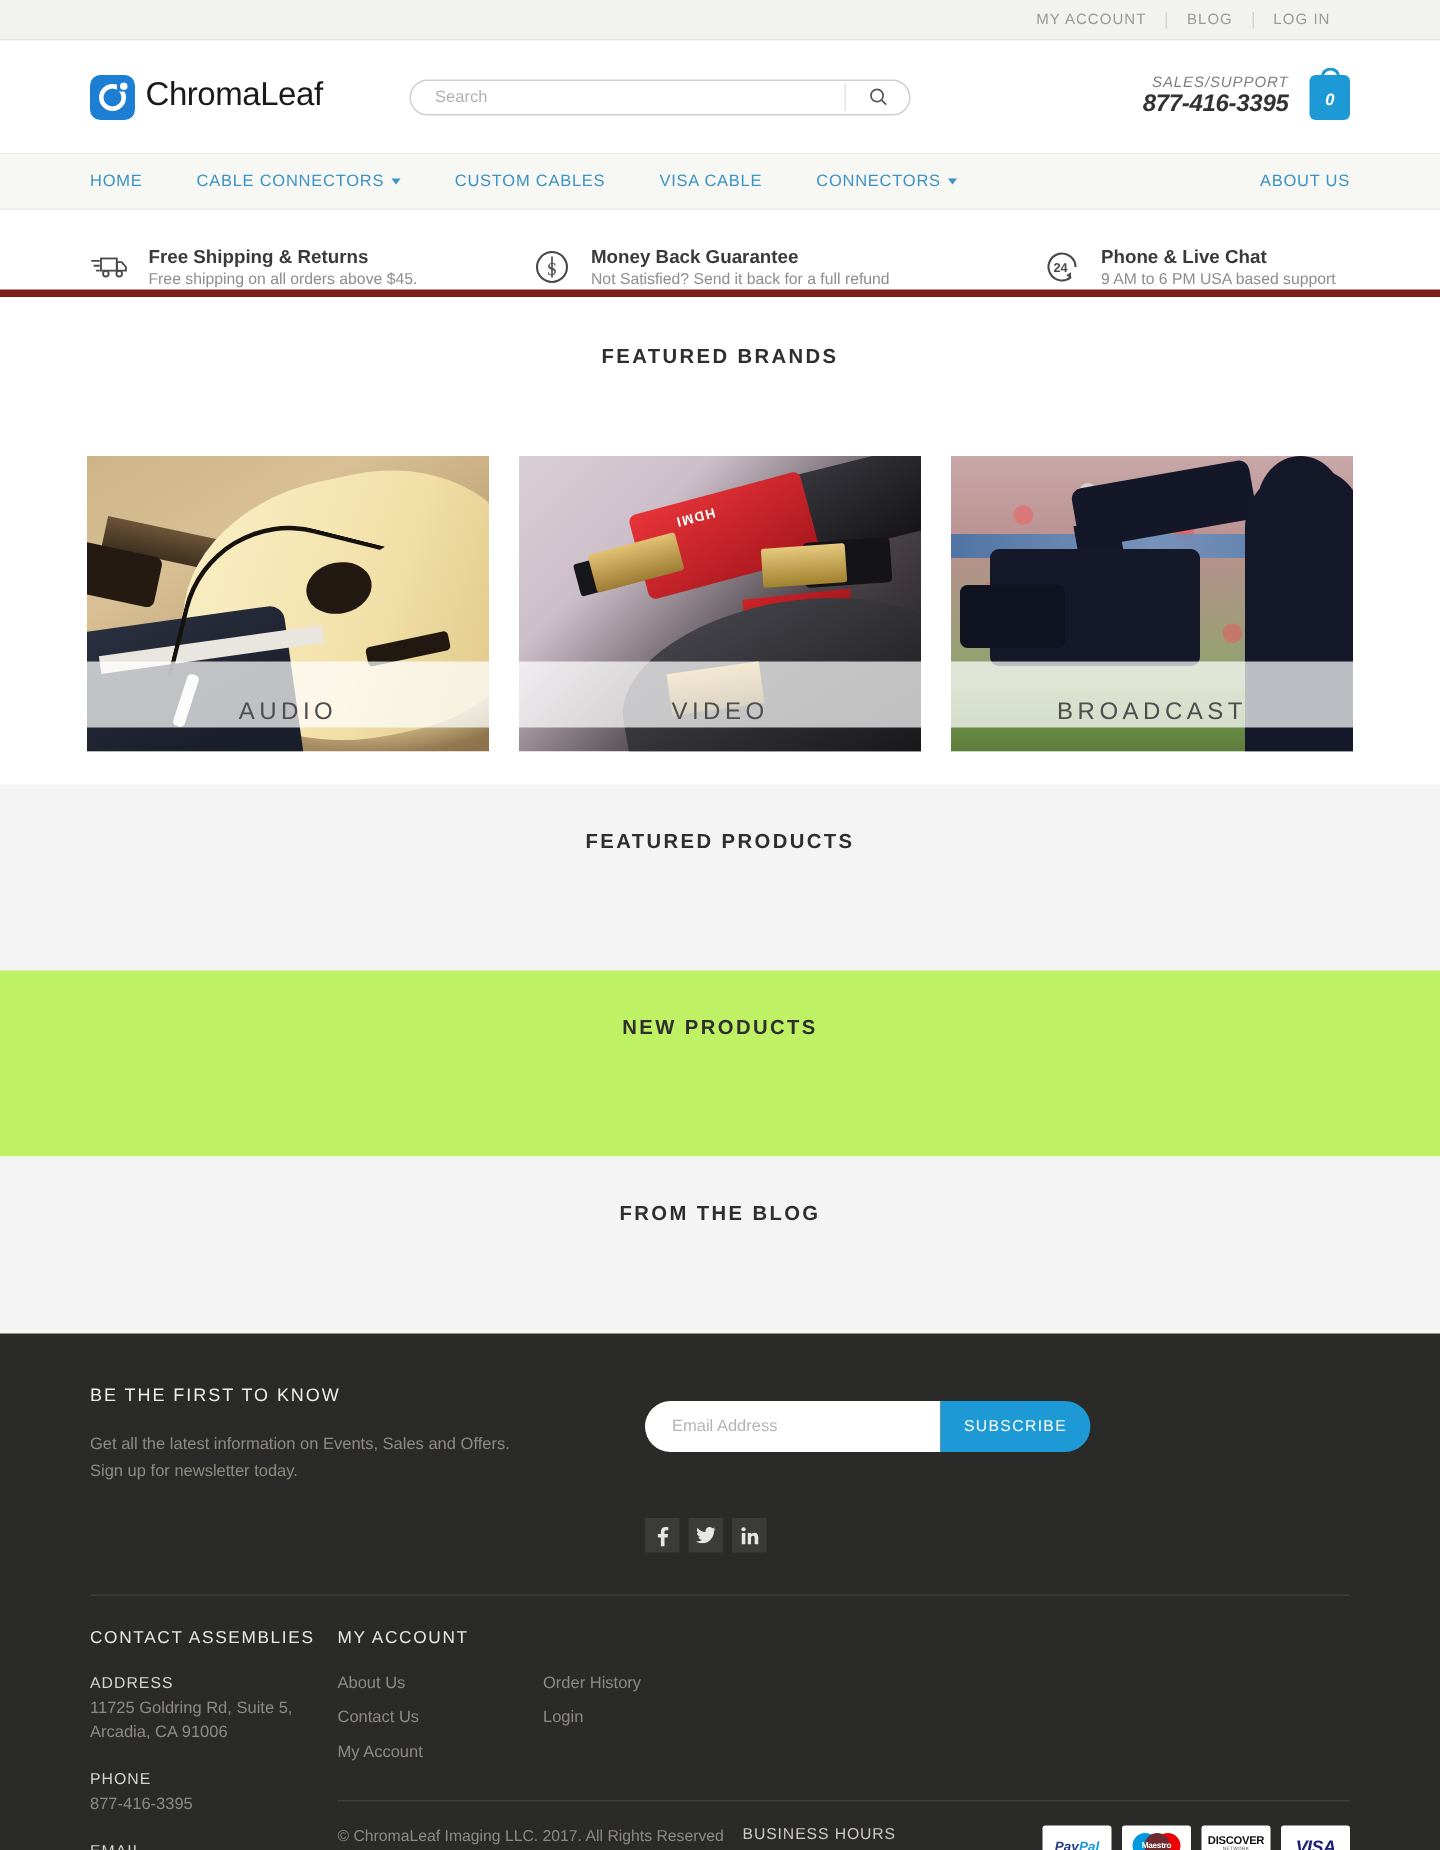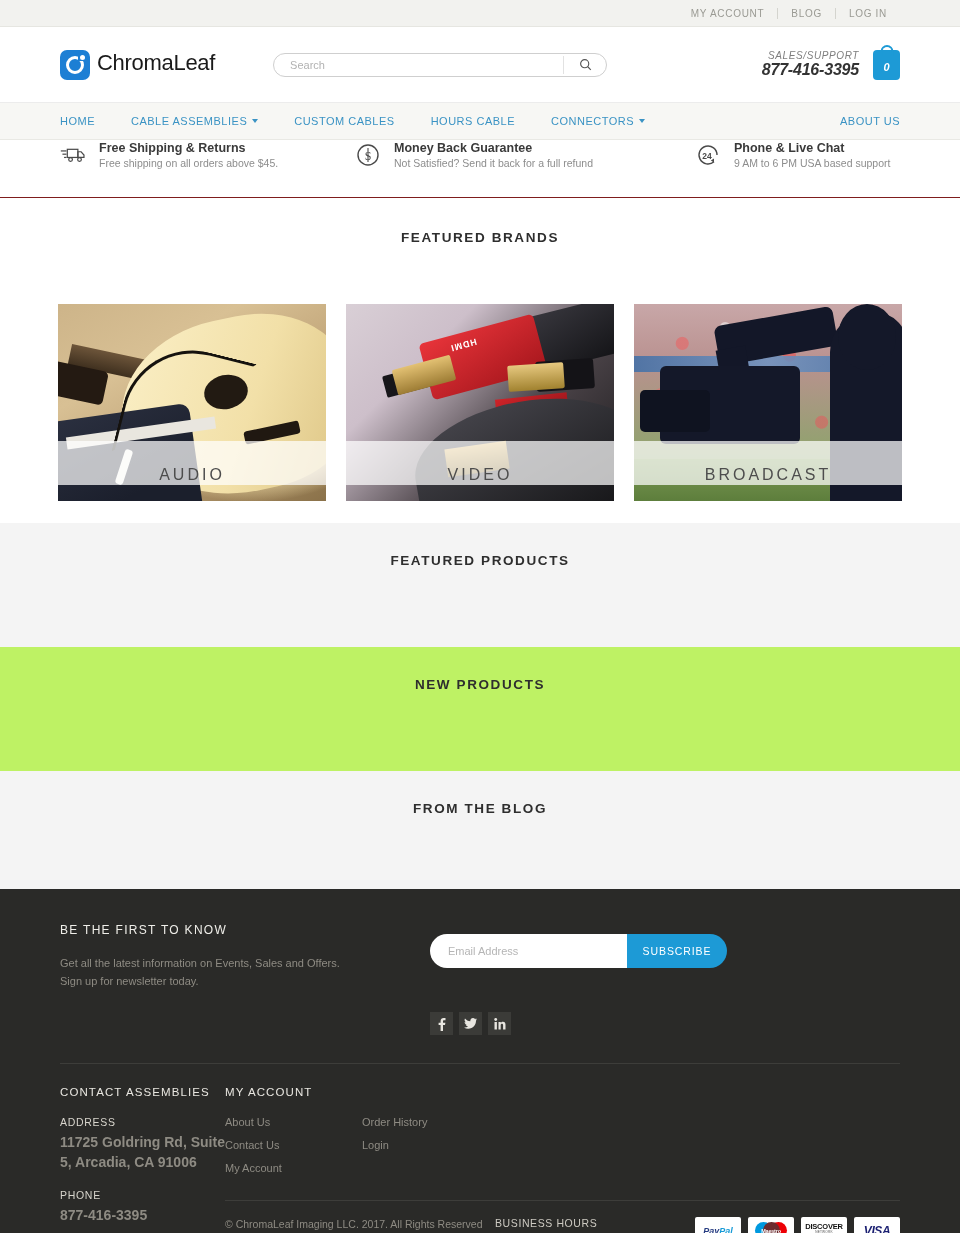--- a/index.html
+++ b/index.html
@@ -160,23 +160,23 @@
     border-left: 3.5px solid transparent;
     border-right: 3.5px solid transparent;
     border-top: 4px solid #3a93c4;
     display: inline-block;
   }
 
   
   .benefits {
     height: 58px;
     display: flex;
-    align-items: flex-start;
+    align-items: flex-end;
     padding: 0 60px;
-    border-bottom: 1px solid #7f1d1d;
+    border-bottom: 5px solid #7f1d1d;
     background: #fff;
   }
   .benefit { display: flex; align-items: center; gap: 13px; }
   .benefit:nth-child(1) { width: 295px; }
   .benefit:nth-child(2) { width: 340px; }
   .benefit .btxt .t {
     font-size: 12.5px; color: #3a3a3a; font-weight: bold; line-height: 1.3;
   }
   .benefit .btxt .s {
     font-size: 10.5px; color: #8d8d8d; line-height: 1.35;
@@ -517,23 +517,22 @@
   .col-account { flex: 1; }
   .fhead {
     font-size: 11.5px; letter-spacing: 1.1px; color: #e9e7e1;
     margin-bottom: 18px;
   }
   .flabel {
     font-size: 10.5px; letter-spacing: .7px; color: #d8d5cd;
     margin-bottom: 4px;
   }
   .fval {
-    font-size: 14px; color: #8e8b83; line-height: 1.45;
+    font-size: 11px; color: #8e8b83; line-height: 1.45;
     margin-bottom: 16px;
-    font-weight: bold;
   }
   .links-grid {
     display: flex;
   }
   .links-col { width: 137px; display: flex; flex-direction: column; gap: 11px; }
   .links-col a {
     font-size: 11px; color: #8e8b83; text-decoration: none;
     font-family: "Liberation Sans", sans-serif;
   }
   .acct-sep { height: 1px; background: #3d3d3a; margin: 26px 0 16px 0; }
@@ -602,28 +601,28 @@
       <span class="count">0</span>
     </div>
   </div>
 </div>
 
 <div class="mainnav">
   <a href="#">
     <span>HOME</span>
   </a>
   <a href="#">
-    <span>CABLE ASSEMBLIES</span>
+    <span>CABLE CONNECTORS</span>
     <span class="caret"></span>
   </a>
   <a href="#">
     <span>CUSTOM CABLES</span>
   </a>
   <a href="#">
-    <span>HOURS CABLE</span>
+    <span>VISA CABLE</span>
   </a>
   <a href="#">
     <span>CONNECTORS</span>
     <span class="caret"></span>
   </a>
   <a href="#" class="right">
     <span>ABOUT US</span>
   </a>
 </div>
 

